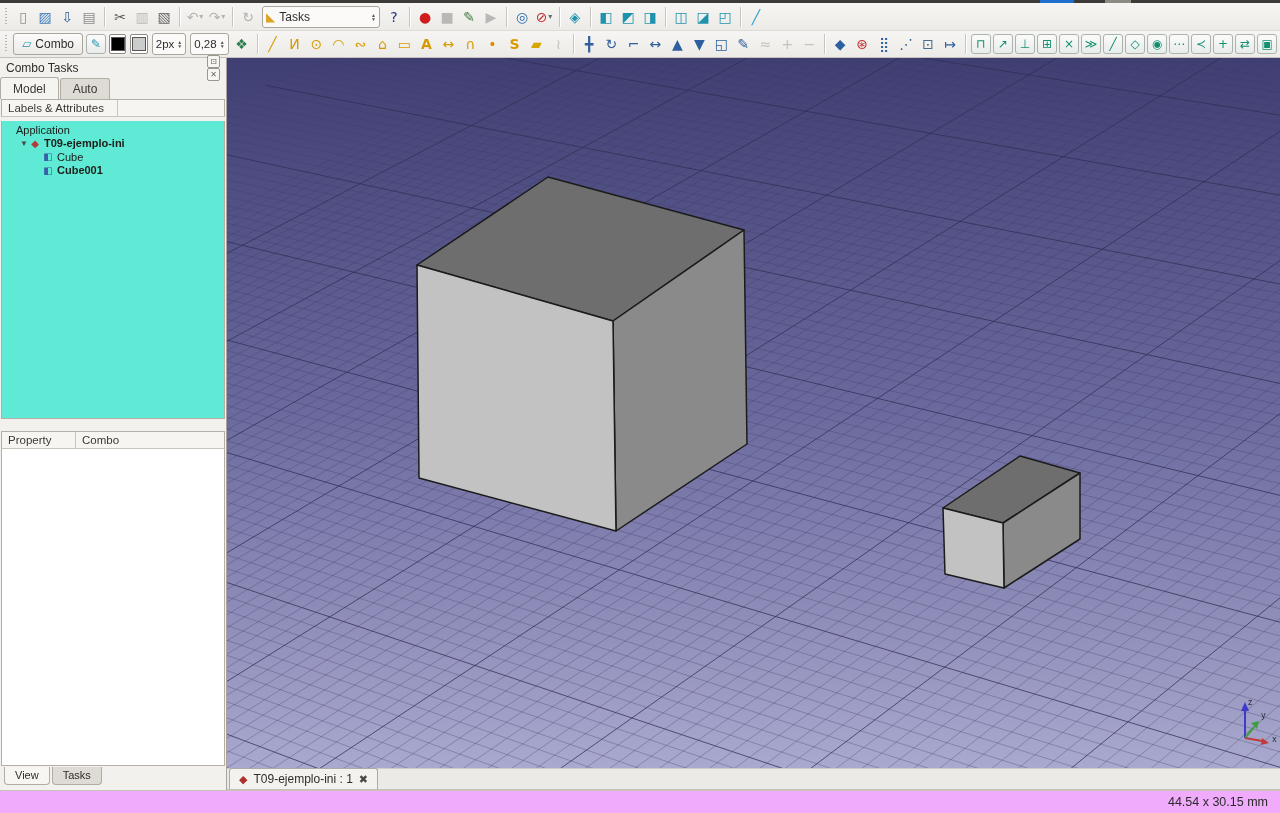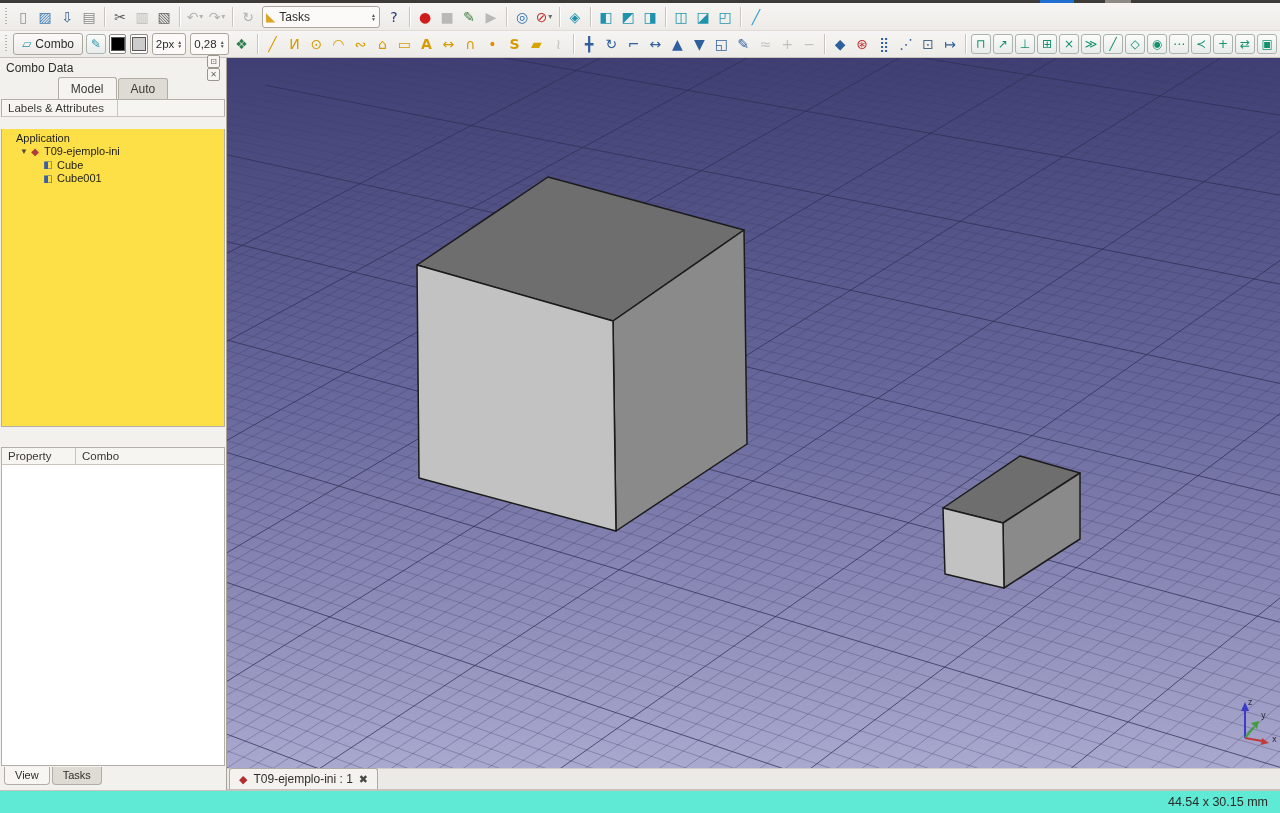--- a/index.html
+++ b/index.html
@@ -47,34 +47,34 @@
   .main { flex:1; display:flex; min-height:0; }
 
   
   .dock { width:227px; display:flex; flex-direction:column; background:#f2f1ee;
     border-right:1px solid #a8a49c; }
   .dock-title { height:19px; display:flex; align-items:center; padding:0 6px; font-size:12px; }
   .dock-title .sp { flex:1; }
   .winbtn { width:13px; height:13px; border:1px solid #9b978f; border-radius:2px; background:#f6f5f2;
     display:flex; align-items:center; justify-content:center; font-size:8px; color:#6a665f;
     margin-left:3px; font-family:"DejaVu Sans",sans-serif; }
-  .tabbar { height:22px; display:flex; align-items:flex-end; padding:0 0; gap:1px;justify-content:center; }
+  .tabbar { height:22px; display:flex; align-items:flex-end; padding:0 0; gap:1px; }
   .tab { padding:3px 12px 3px; font-size:12px; border:1px solid #b1ada5; border-bottom:none;
     border-radius:3px 3px 0 0; background:#dedbd5; color:#3a3834; }
   .tab.active { background:#f5f4f1; position:relative; top:0px; padding-top:4px; }
   .colhead { height:18px; display:flex; background:#f7f5f2; border:1px solid #b3afa8;
     border-bottom:1px solid #c9c5be; margin:0 1px; font-size:11.5px; color:#3a3834; }
   .colhead .cell { padding:2px 6px; border-right:1px solid #c9c5be; }
-  .treewrap { height:298px; background:#fde047; border:1px solid #b3afa8; border-top:none;
-    margin:12px 1px; overflow:hidden; padding-top:2px; }
+  .treewrap { height:298px; background:#5eead4; border:1px solid #b3afa8; border-top:none;
+    margin:4px 1px; overflow:hidden; padding-top:2px; }
   .trow { display:flex; align-items:center; height:13.5px; font-size:11px; color:#1d1c1a; }
   .trow .exp { width:10px; text-align:center; font-size:8px; color:#4a4843; }
   .trow .ticon { width:12px; text-align:center; font-size:10px; margin-right:3px;
     font-family:"DejaVu Sans",sans-serif; }
-  .trow.bold .tlabel { font-weight:normal; }
+  .trow.bold .tlabel { font-weight:bold; }
   .splitter { height:8px; }
   .propwrap { flex:1; background:#fff; border:1px solid #b3afa8; border-top:none; margin:0 1px; }
   .bottomtabs { height:24px; display:flex; align-items:flex-start; padding:1px 4px 0; gap:2px; }
   .btab { padding:2px 10px 3px; font-size:11px; border:1px solid #b1ada5; border-top:none;
     border-radius:0 0 4px 4px; background:#dedbd5; }
   .btab.active { background:#f7f6f3; }
 
   
   .rightcol { flex:1; display:flex; flex-direction:column; min-width:0; }
   .viewport { height:710px; position:relative; }
@@ -82,21 +82,21 @@
   .mditabs { height:22px; background:#eceae6; border-top:1px solid #cfccc5; display:flex;
     align-items:flex-end; padding:0 0 0 2px; border-bottom:1px solid #c5c1ba; }
   .mditab { display:flex; align-items:center; gap:6px; height:21px; padding:0 9px;
     background:#f4f2ef; border:1px solid #aeaaa2; border-bottom:none; border-radius:3px 3px 0 0;
     font-size:12px; color:#2f2d2a; }
   .mditab .ficon { color:#b03030; font-size:11px; font-family:"DejaVu Sans",sans-serif; }
   .mditab .tclose { font-weight:bold; color:#4a4843; font-size:11px;
     font-family:"DejaVu Sans",sans-serif; }
 
   
-  .statusbar { height:23px; background:#5eead4; border-top:1px solid #c8c4bd; display:flex;
+  .statusbar { height:23px; background:#f0abfc; border-top:1px solid #c8c4bd; display:flex;
     align-items:center; justify-content:flex-end; padding:0 12px; font-size:12.5px; color:#2c2b29; }
 </style>
 </head>
 <body>
 
 <div id="app">
   <div class="topstrip">
     <span class="fleck"></span>
     <span class="fleck2"></span>
   </div>
@@ -362,21 +362,21 @@
         <span style="color: rgb(18, 143, 109);">⇄</span>
       </div>
       <div class="tbtn boxed">
         <span style="color: rgb(18, 143, 109);">▣</span>
       </div>
     </div>
 
   <div class="main">
     <div class="dock">
       <div class="dock-title">
-        <span>Combo Data</span>
+        <span>Combo Tasks</span>
         <span class="sp"></span>
         <span id="dockbtns">
             <span class="winbtn">⊡</span>
             <span class="winbtn">✕</span>
           </span>
       </div>
       <div id="modeltabs" class="tabbar">
           <div class="tab active">Model</div>
           <div class="tab">Auto</div>
         </div>

